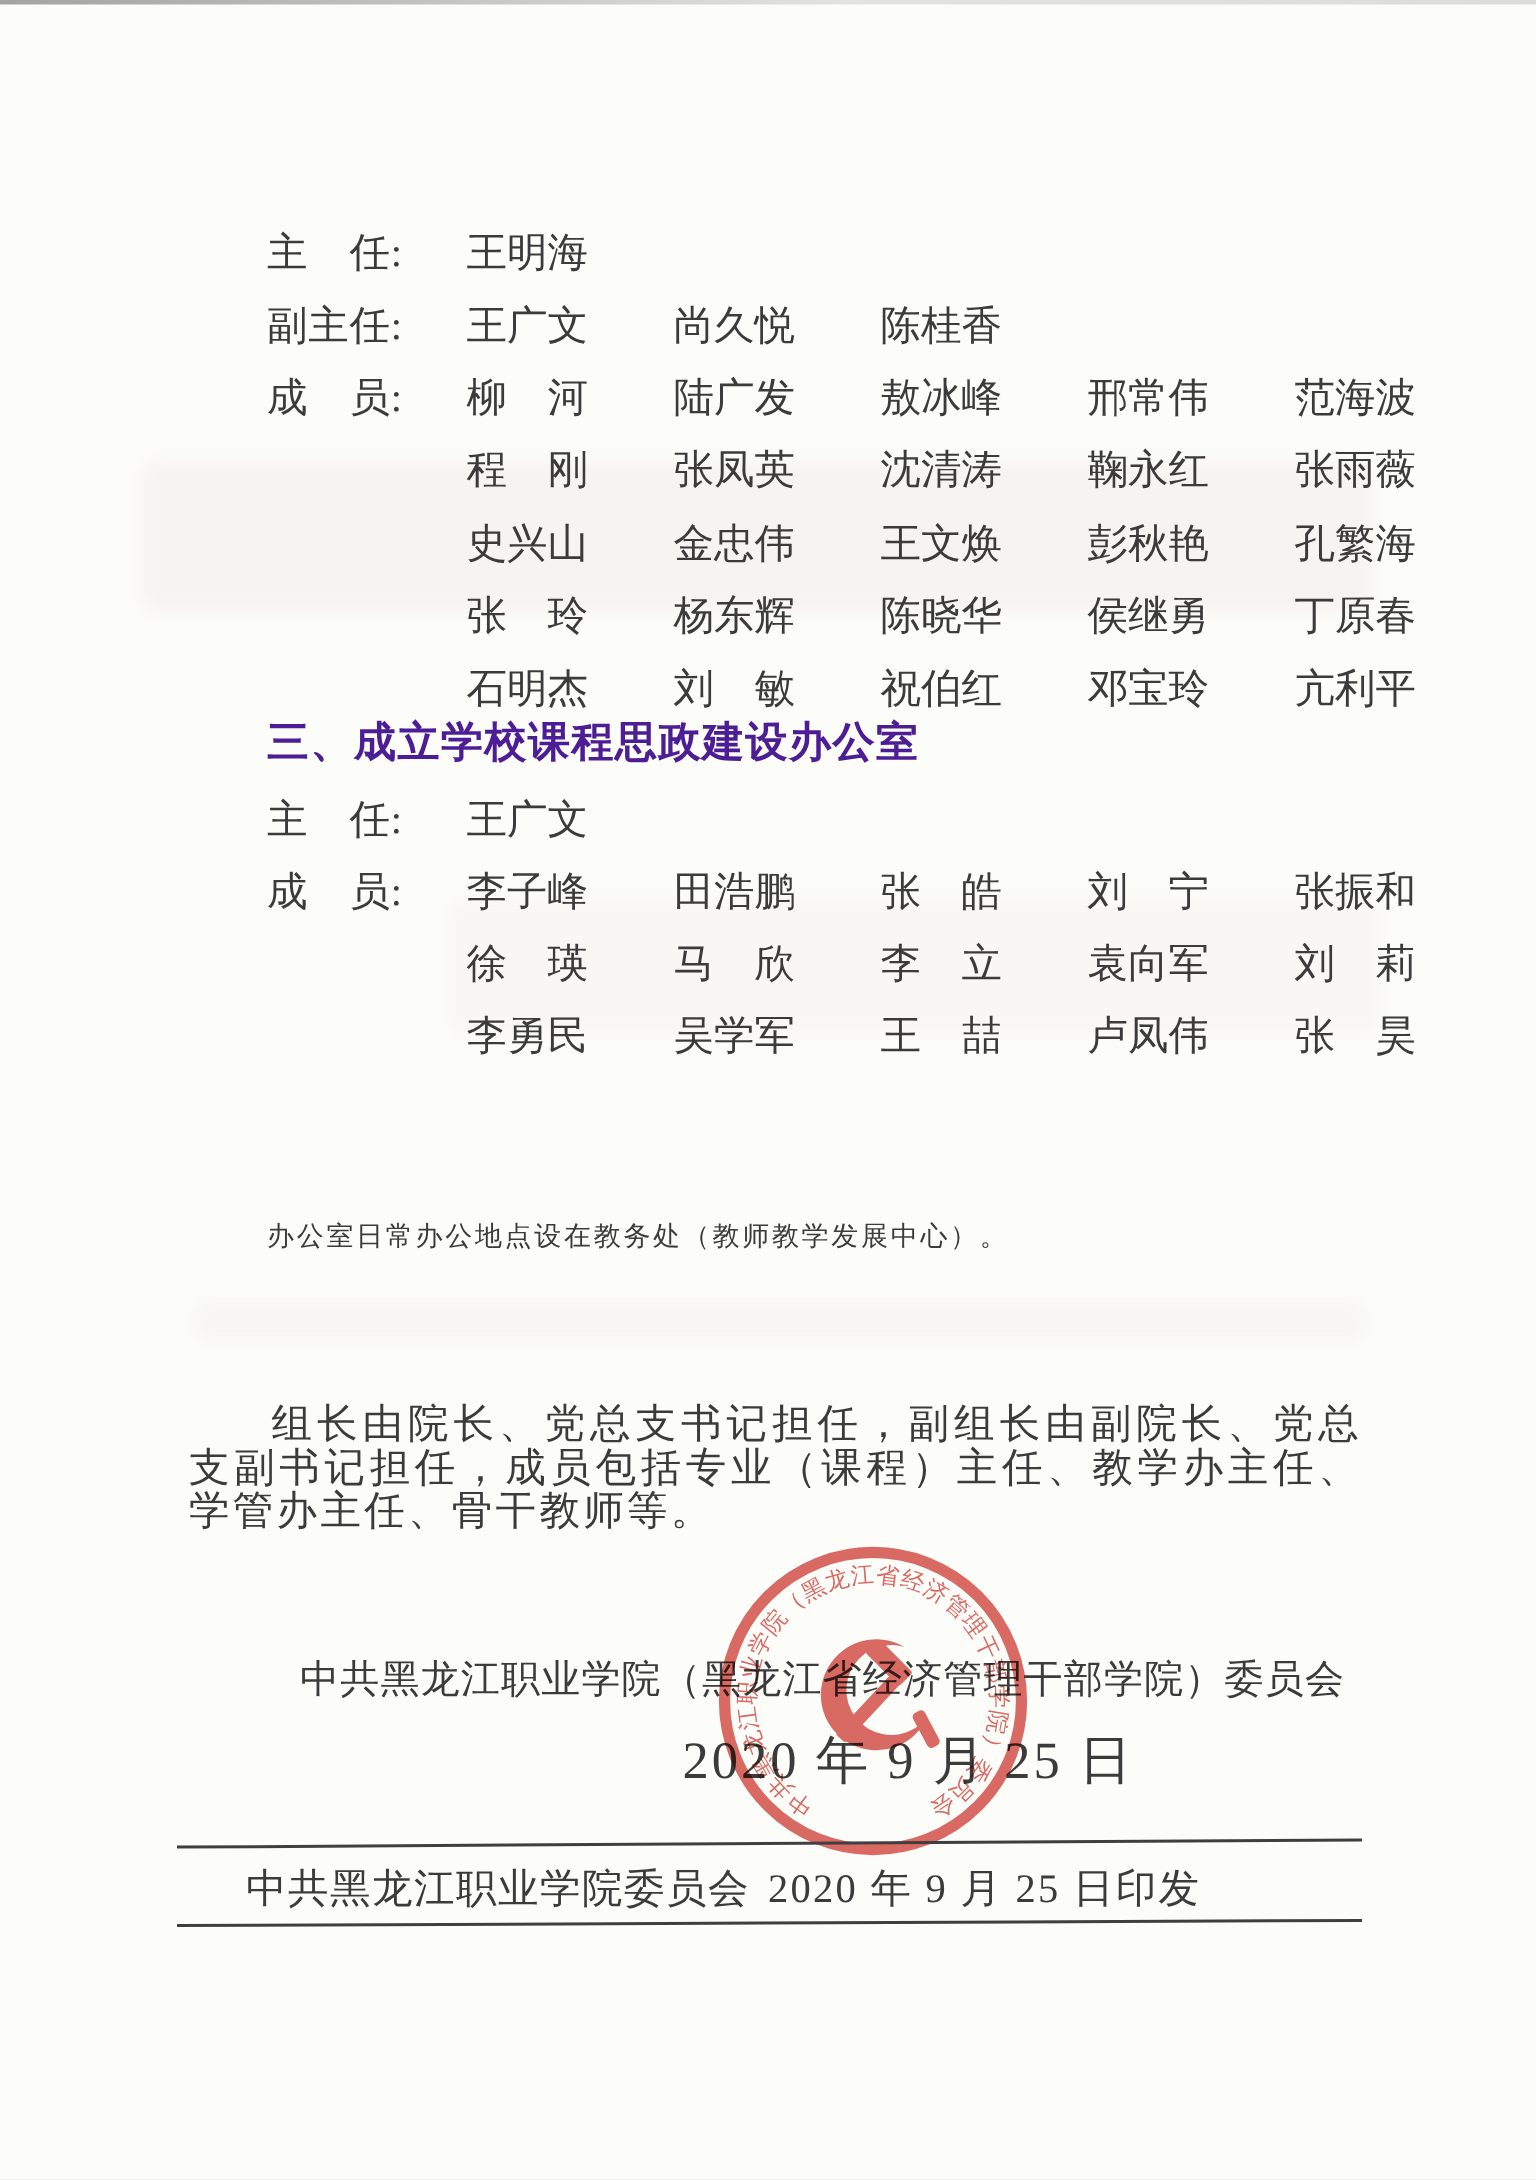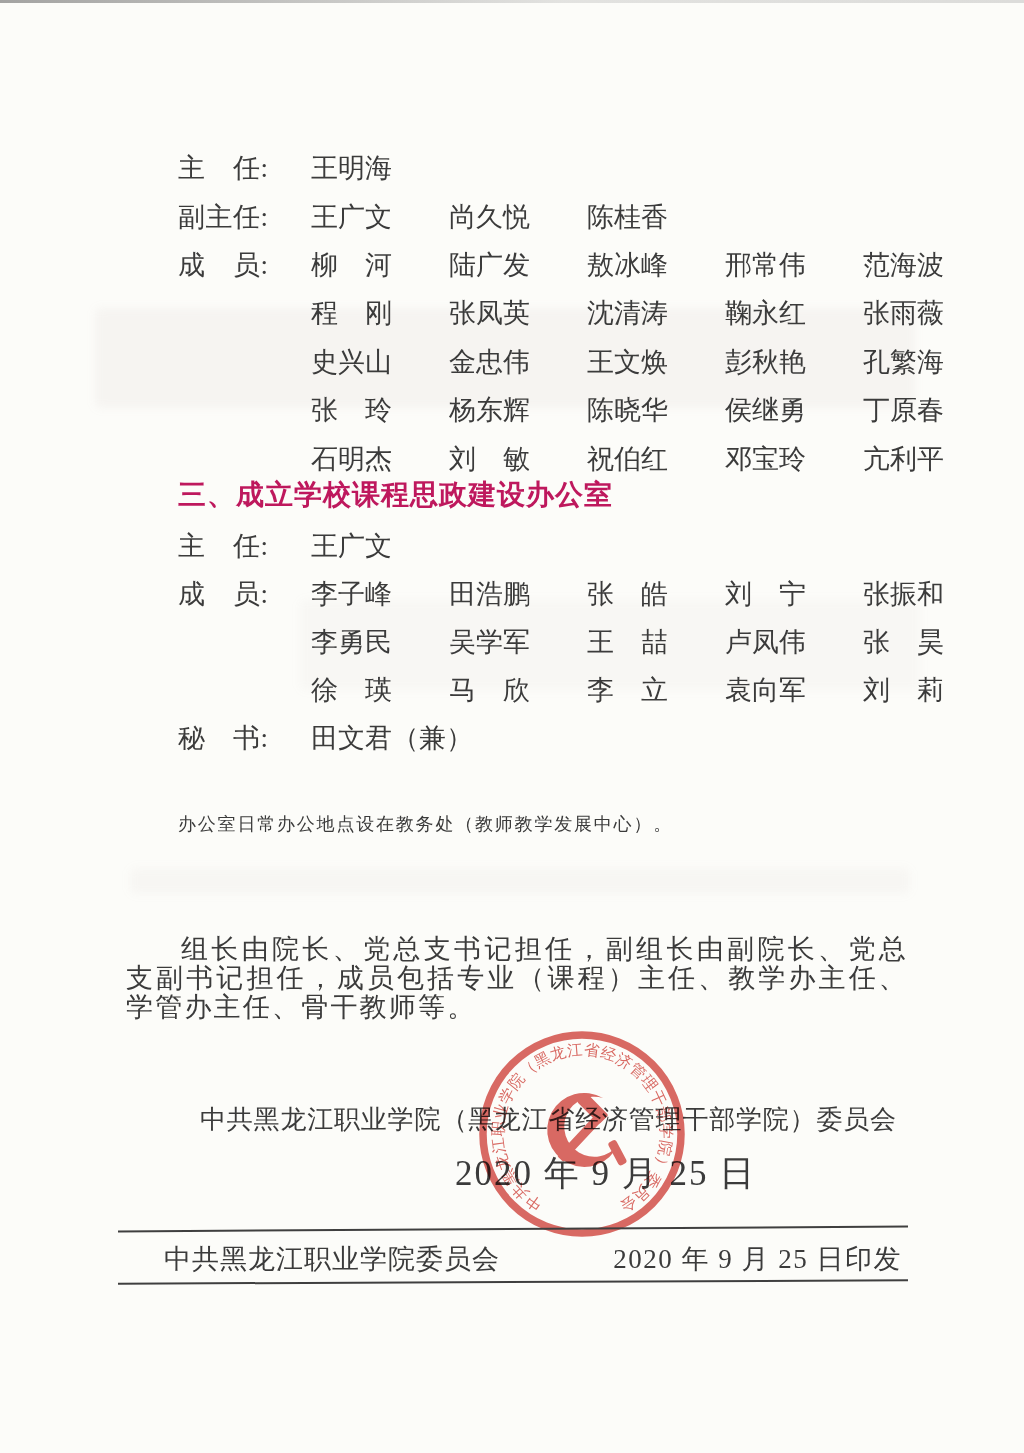--- a/index.html
+++ b/index.html
@@ -34,21 +34,21 @@
   .r-row{display:flex;align-items:center;height:48.4px;font-size:27px;white-space:nowrap;gap:26px;}
   .roster2 .r-row{height:48px;}
   .lbl{display:inline-block;width:107px;flex:none;letter-spacing:.5px;}
   .nm{display:inline-block;width:82px;margin-right:30px;flex:none;}
   .nm:last-child{margin-right:0;}
   .nm-auto{display:inline-block;width:auto;}
 
   .heading{
     position:absolute;left:178px;top:476px;
     font-family:"DejaVu Sans","Liberation Sans",sans-serif;
-    font-weight:bold;font-size:28px;color:#be185d;letter-spacing:1px;
+    font-weight:bold;font-size:28px;color:#4c1d95;letter-spacing:1px;
     white-space:nowrap;
   }
   .office-note{
     position:absolute;left:178px;top:812px;
     font-size:18px;letter-spacing:1.8px;white-space:nowrap;
   }
   .body-par{
     position:absolute;left:126px;top:908px;width:782px;
     font-size:27px;line-height:29px;letter-spacing:2.2px;
     text-indent:55px;text-align:justify;
@@ -66,21 +66,21 @@
     position:absolute;left:476px;top:1028px;width:212px;height:212px;
     mix-blend-mode:multiply;opacity:.87;filter:blur(.4px);
     pointer-events:none;
   }
 
   .foot-line{position:absolute;left:118px;width:790px;height:2px;background:#3f3f3f;}
   .fl1{top:1228px;transform:rotate(-.35deg);}
   .fl2{top:1281px;transform:rotate(-.25deg);}
   .foot-row{
     position:absolute;left:118px;top:1240px;width:790px;height:38px;
-    display:flex;justify-content:space-between;align-items:center;
+    display:flex;justify-content:flex-start;align-items:center;
     font-size:27px;white-space:nowrap;
   }
   .foot-issuer{padding-left:46px;letter-spacing:1px;}
   .foot-date{padding-right:6px;letter-spacing:1.5px;margin-left:12px;}
 </style>
 </head>
 <body>
 
 <div class="page">
 
@@ -152,37 +152,33 @@
     <div class="r-row">
       <span class="lbl">成　员:</span>
       <span class="nm">李子峰</span>
       <span class="nm">田浩鹏</span>
       <span class="nm">张　皓</span>
       <span class="nm">刘　宁</span>
       <span class="nm">张振和</span>
     </div>
     <div class="r-row">
       <span class="lbl"></span>
+      <span class="nm">徐　瑛</span>
+      <span class="nm">马　欣</span>
+      <span class="nm">李　立</span>
+      <span class="nm">袁向军</span>
+      <span class="nm">刘　莉</span>
+    </div>
+    <div class="r-row">
+      <span class="lbl"></span>
       <span class="nm">李勇民</span>
       <span class="nm">吴学军</span>
       <span class="nm">王　喆</span>
       <span class="nm">卢凤伟</span>
       <span class="nm">张　昊</span>
-    </div>
-    <div class="r-row">
-      <span class="lbl"></span>
-      <span class="nm">徐　瑛</span>
-      <span class="nm">马　欣</span>
-      <span class="nm">李　立</span>
-      <span class="nm">袁向军</span>
-      <span class="nm">刘　莉</span>
-    </div>
-    <div class="r-row">
-      <span class="lbl">秘　书:</span>
-      <span class="nm nm-auto">田文君（兼）</span>
     </div>
   </section>
 
   <div class="office-note">办公室日常办公地点设在教务处（教师教学发展中心）。</div>
 
   <p class="body-par">组长由院长、党总支书记担任，副组长由副院长、党总支副书记担任，成员包括专业（课程）主任、教学办主任、学管办主任、骨干教师等。</p>
 
   <div class="sig-org">中共黑龙江职业学院（黑龙江省经济管理干部学院）委员会</div>
   <div class="sig-date">2020 年 9 月 25 日</div>
 

